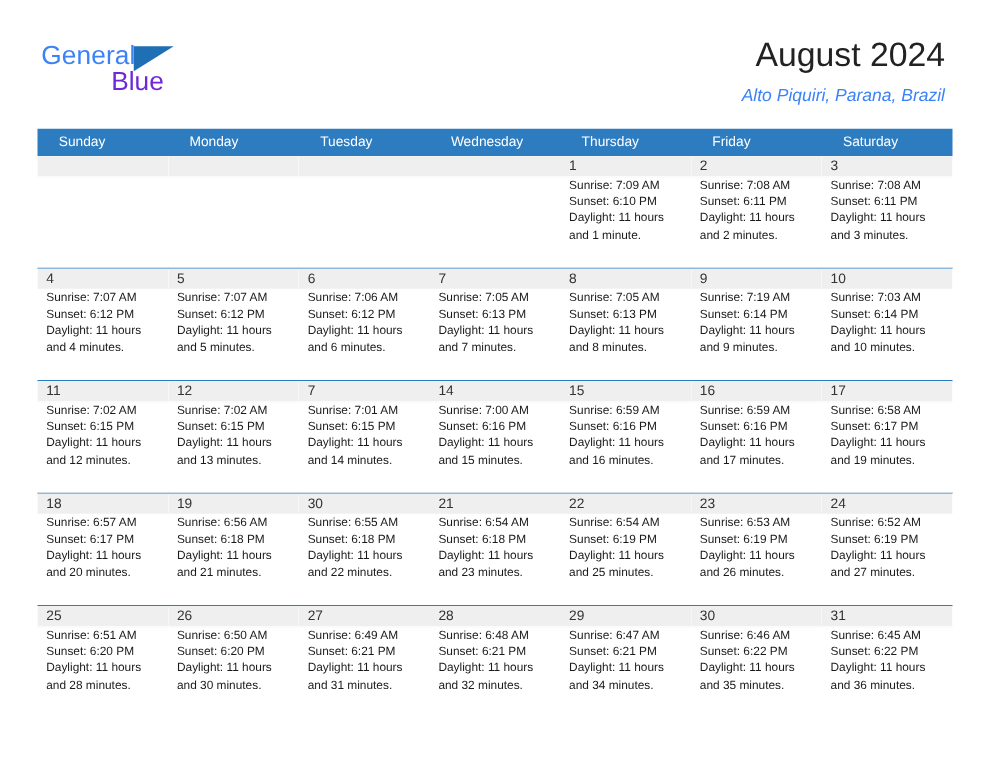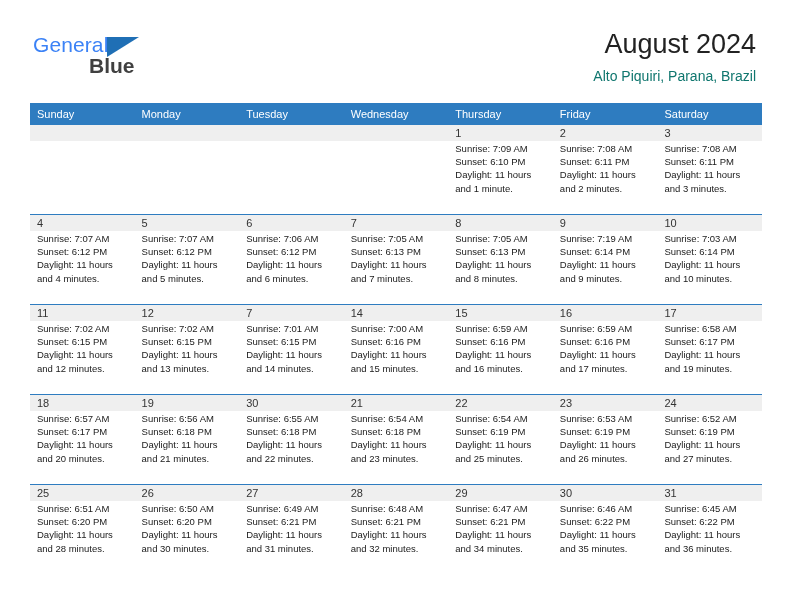--- a/index.html
+++ b/index.html
@@ -49,65 +49,65 @@
     top: 4px;
     width: 0; height: 0;
     border-left: 32px solid #1f6fb5;
     border-bottom: 20px solid transparent;
   }
   .brand-line2 {
     position: absolute;
     left: 56px;
     top: 21px;
     font-size: 21px;
-    color: #404040;
+    color: #6d28d9;
     line-height: 24px;
     white-space: nowrap;
-    font-weight: bold;
   }
   .title-block {
     position: absolute;
     right: 36px;
     top: 28px;
     text-align: right;
   }
   .cal-title {
     font-size: 27px;
     color: #222222;
     line-height: 32px;
     white-space: nowrap;
     font-weight: normal;
     margin: 0;
   }
   .cal-subtitle {
     font-size: 14px;
-    color: #0f766e;
+    color: #3b82f6;
     line-height: 20px;
     margin-top: 6px;
     white-space: nowrap;
+    font-style: italic;
   }
 
   
   .calendar {
     position: absolute;
     left: 30px;
     top: 103px;
     width: 732px;
   }
   .dow-header {
     display: grid;
     grid-template-columns: repeat(7, 1fr);
     background: #2e7cc0;
     height: 22px;
   }
   .dow {
     font-size: 11px;
     color: #ffffff;
     line-height: 22px;
-    padding-left: 7px;
+    padding-left: 17px;
     white-space: nowrap;
     overflow: hidden;
   }
   .week {
     display: grid;
     grid-template-columns: repeat(7, 1fr);
     border-top: 1px solid #2e7cc0;
   }
   .week:first-of-type { border-top: none; }
   .cell {

